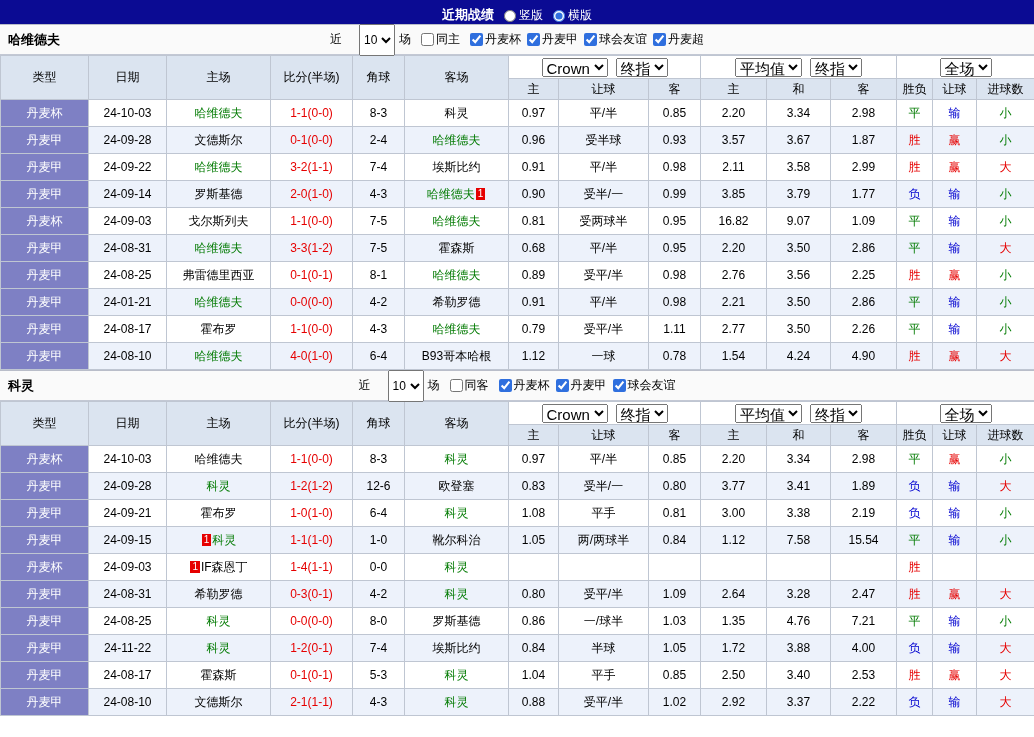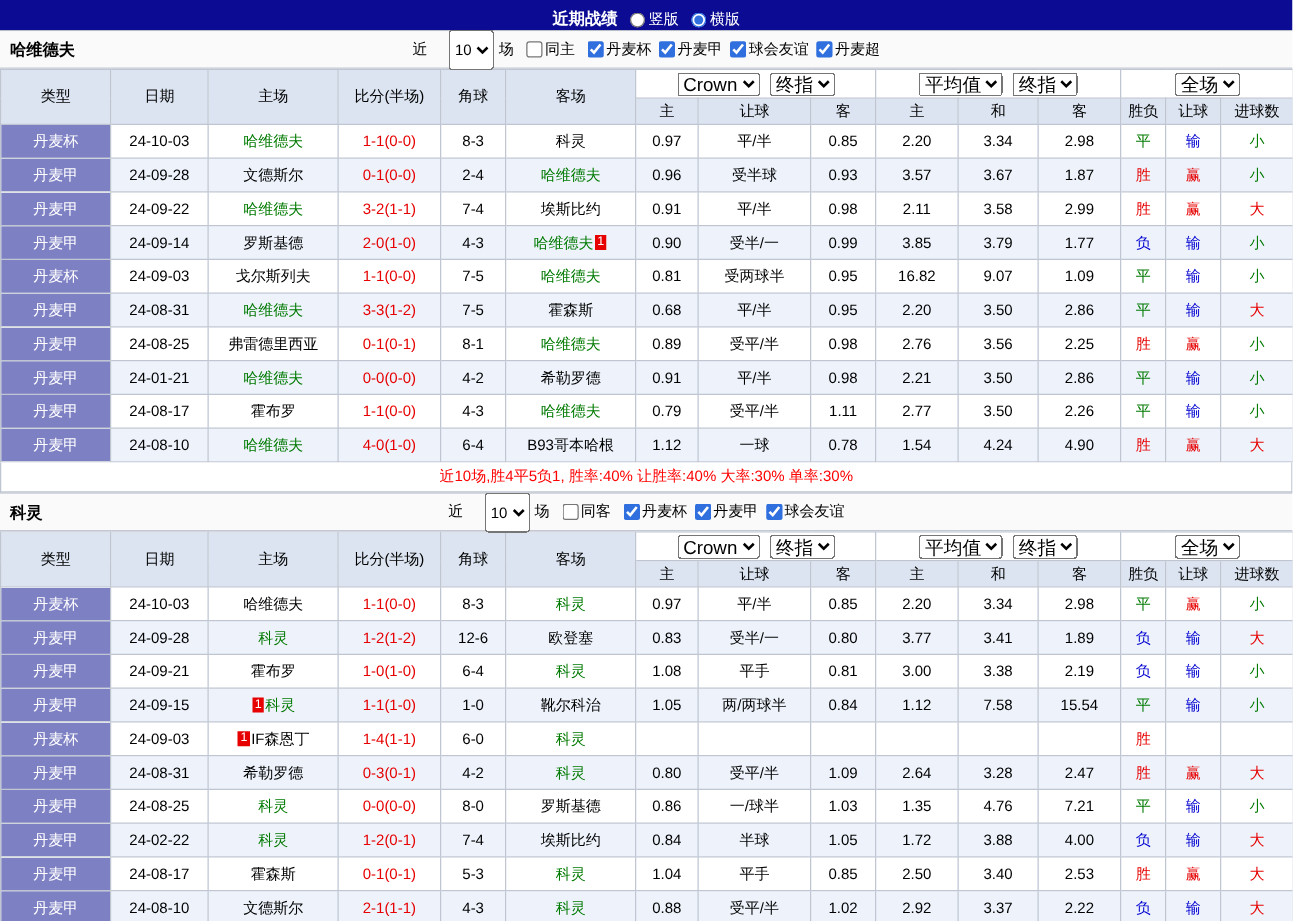--- a/index.html
+++ b/index.html
@@ -344,21 +344,20 @@
             <td>0.78</td>
             <td>1.54</td>
             <td>4.24</td>
             <td>4.90</td>
             <td class="red">胜</td>
             <td class="red">赢</td>
             <td class="red">大</td>
           </tr>
         </tbody>
     </table>
-    <div class="summary">近10场,胜4平5负1, 胜率:40% 让胜率:40% 大率:30% 单率:30%</div>
   </div>
 
   <div class="section">
     <div class="filter-row">
       <span class="team-name">科灵</span>
       <div class="filters">
         <span>近</span>
         <select>
           <option>10</option>
         </select>
@@ -494,21 +493,21 @@
             <td>15.54</td>
             <td class="green">平</td>
             <td class="blue">输</td>
             <td class="green">小</td>
           </tr>
           <tr>
             <td class="type-cell">丹麦杯</td>
             <td>24-09-03</td>
             <td><span class="badge">1</span><span>IF森恩丁</span></td>
             <td class="red">1-4(1-1)</td>
-            <td>6-0</td>
+            <td>0-0</td>
             <td><span class="green">科灵</span></td>
             <td></td>
             <td></td>
             <td></td>
             <td></td>
             <td></td>
             <td></td>
             <td class="red">胜</td>
             <td></td>
             <td></td>
@@ -542,21 +541,21 @@
             <td>1.03</td>
             <td>1.35</td>
             <td>4.76</td>
             <td>7.21</td>
             <td class="green">平</td>
             <td class="blue">输</td>
             <td class="green">小</td>
           </tr>
           <tr>
             <td class="type-cell">丹麦甲</td>
-            <td>24-02-22</td>
+            <td>24-11-22</td>
             <td><span class="green">科灵</span></td>
             <td class="red">1-2(0-1)</td>
             <td>7-4</td>
             <td><span>埃斯比约</span></td>
             <td>0.84</td>
             <td>半球</td>
             <td>1.05</td>
             <td>1.72</td>
             <td>3.88</td>
             <td>4.00</td>

